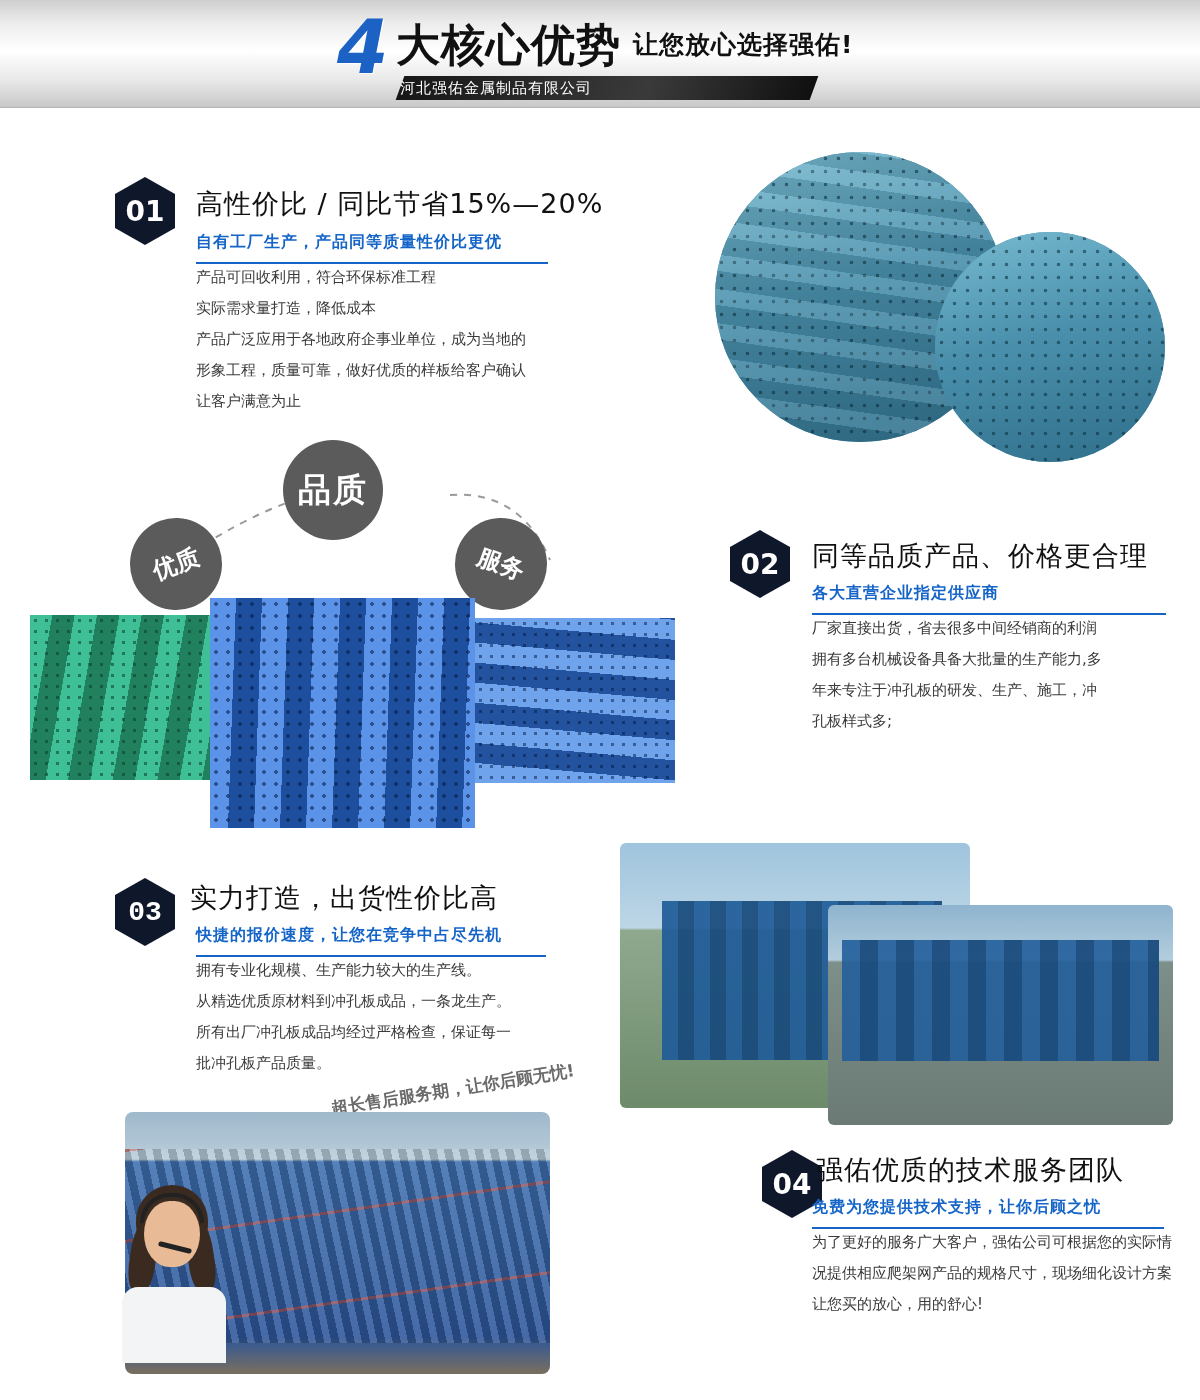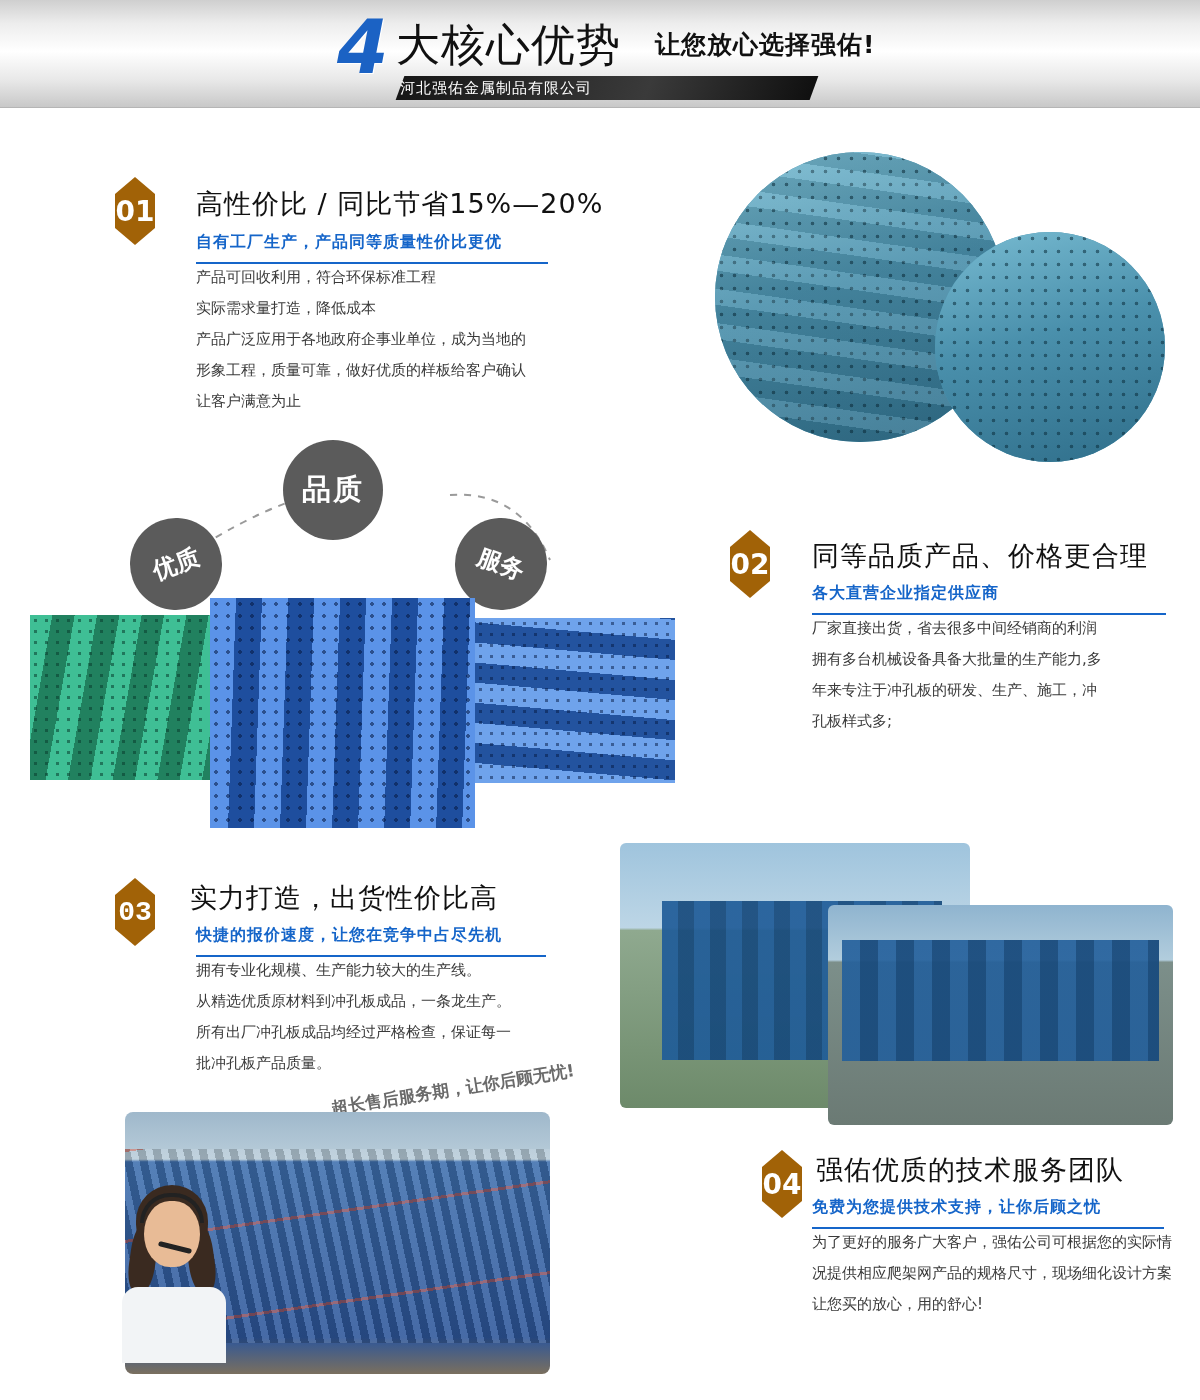--- a/index.html
+++ b/index.html
@@ -19,42 +19,42 @@
   }
   .hdr-center { position:absolute; left:0; top:0; width:1200px; height:108px; }
   .big-four {
     position:absolute; left:337px; top:4px;
     font-size:74px; font-weight:bold; color:#1b62c4;
     font-style:italic; letter-spacing:-2px;
     text-shadow:1px 1px 0 #fff;
   }
   .hdr-main {
     position:absolute; left:396px; top:16px;
-    font-size:44px; font-weight:normal; color:#111;
+    font-size:44px; font-weight:bold; color:#111;
     letter-spacing:1px;
   }
   .hdr-sub {
-    position:absolute; left:655px; top:28px;
+    position:absolute; left:633px; top:28px;
     font-size:25px; font-weight:bold; color:#111;
     letter-spacing:1px;
   }
   .hdr-ribbon {
     position:absolute; left:400px; top:76px; width:414px; height:24px;
     background:linear-gradient(to right,#171717 0%,#3a3a3a 60%,#101010 100%);
     transform:skewX(-20deg);
   }
   .hdr-ribbon-txt {
     position:absolute; left:400px; top:79px; width:414px;
     text-align:left; color:#fff; font-size:15px; letter-spacing:1px;
   }
 
   
   .hexnum {
-    position:absolute; width:40px; height:68px;
-    background:#a16207;
+    position:absolute; width:60px; height:68px;
+    background:#0f172a;
     clip-path:polygon(50% 0%,100% 25%,100% 75%,50% 100%,0% 75%,0% 25%);
     color:#fff; font-size:28px; font-weight:bold;
     display:flex; align-items:center; justify-content:center;
   }
   .title-main {
     position:absolute; font-size:27px; font-weight:normal; color:#111;
     letter-spacing:1px; white-space:nowrap;
   }
   .title-sub {
     position:absolute; font-size:16px; font-weight:bold; color:#1565c9;
@@ -219,21 +219,21 @@
 <div class="circ" style="left:935px; top:232px; width:230px; height:230px;">
   <div class="perf"></div>
 </div>
 
 <div class="dashed-arc" style="left:150px; top:450px; width:430px; height:150px;">
   <svg width="430" height="150">
     <path d="M30,110 Q150,30 215,42" stroke="#9a9a9a" stroke-width="2" fill="none" stroke-dasharray="7 7"></path>
     <path d="M300,45 Q370,40 400,110" stroke="#9a9a9a" stroke-width="2" fill="none" stroke-dasharray="7 7"></path>
   </svg>
 </div>
-<div class="qcirc" style="left:283px; top:440px; width:100px; height:100px; font-size:29px; letter-spacing:2px;">品质</div>
+<div class="qcirc" style="left:283px; top:440px; width:100px; height:100px; font-size:33px; letter-spacing:2px;">品质</div>
 <div class="qcirc" style="left:130px; top:518px; width:92px; height:92px; font-size:24px; transform:rotate(-20deg);">优质</div>
 <div class="qcirc" style="left:455px; top:518px; width:92px; height:92px; font-size:24px; transform:rotate(20deg);">服务</div>
 
 <div class="photo" style="left:30px; top:615px; width:200px; height:165px;">
     <div class="mesh-green"></div>
   </div>
 <div class="photo" style="left:475px; top:618px; width:200px; height:165px;">
     <div class="mesh-blue2"></div>
   </div>
 <div class="photo" style="left:210px; top:598px; width:265px; height:230px;">

